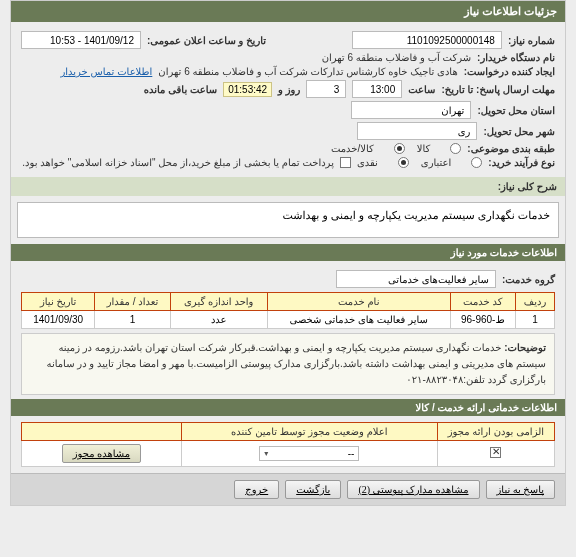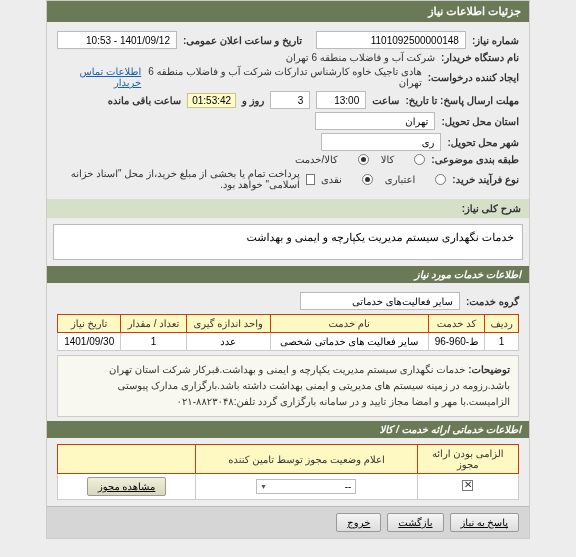--- a/index.html
+++ b/index.html
@@ -1,32 +1,32 @@
 <!DOCTYPE html>
 <html dir="rtl" lang="fa"><head>
 <meta charset="utf-8">
 <style>
   * { box-sizing: border-box; margin: 0; padding: 0; }
   body { font-family: Tahoma, Arial, sans-serif; font-size: 11px; background: #ededed; direction: rtl; }
-  .panel { width: 484px; margin: 0 auto; background: #ededed; border: 1px solid #ccc; }
+  .panel { width: 556px; margin: 0 auto; background: #ededed; border: 1px solid #ccc; }
   .hdr { background: #6a7a56; color: #fff; padding: 4px 8px; font-size: 11px; font-weight: bold; }
   .section { padding: 6px 10px; }
   .row { display: flex; align-items: center; margin: 3px 0; gap: 6px; }
   .lbl { font-size: 10px; color: #333; font-weight: bold; white-space: nowrap; }
   .val-box { background: #fff; border: 1px solid #bbb; padding: 2px 6px; font-size: 10px; min-height: 18px; display: inline-flex; align-items: center; }
   .val-text { font-size: 10px; color: #333; }
   .link { color: #1a5fab; text-decoration: underline; font-size: 10px; cursor: pointer; }
   .radio-row { display: flex; gap: 12px; align-items: center; }
   .radio-item { display: flex; align-items: center; gap: 20px; }
   .radio { width: 11px; height: 11px; border: 1px solid #777; border-radius: 50%; display: inline-flex; align-items: center; justify-content: center; background: #fff; }
   .radio.checked::after { content: ''; width: 5px; height: 5px; background: #333; border-radius: 50%; }
   .checkbox { width: 11px; height: 11px; border: 1px solid #777; background: #fff; display: inline-block; }
   .desc-bar { background: #d6dfc8; padding: 4px 8px; font-size: 10px; font-weight: bold; color: #333; }
   .desc-box { background: #fff; border: 1px solid #bbb; padding: 6px 8px; margin: 6px 6px; font-size: 11px; min-height: 36px; }
-  .sub-hdr { background: #6a7a56; color: #fff; padding: 3px 8px; font-size: 10px; font-weight: bold; font-style: italic; }
+  .sub-hdr { background: #6a7a56; color: #fff; padding: 3px 8px; font-size: 10px; font-weight: bold; }
   table { width: calc(100% - 20px); margin: 4px 10px; border-collapse: collapse; font-size: 10px; }
   th { background: #fef9c3; border: 1px solid #c2410c; padding: 3px 4px; font-weight: normal; color: #333; font-size: 10px; }
   td { background: #fff; border: 1px solid #ccc; padding: 3px 4px; text-align: center; }
   .detail-box { background: #f8f8f0; border: 1px solid #ccc; margin: 4px 10px; padding: 6px 8px; font-size: 10px; line-height: 1.6; color: #333; }
   .btn-bar { display: flex; gap: 6px; padding: 6px 10px; background: #d6d6d6; border-top: 1px solid #bbb; justify-content: flex-start; align-items: center; }
   .btn { background: linear-gradient(#f5f5f5,#ddd); border: 1px solid #999; padding: 3px 10px; font-size: 10px; font-family: Tahoma; cursor: pointer; border-radius: 2px; text-decoration: underline; }
   .btn-view { background: linear-gradient(#f0f0d8,#d8d8c0); }
   .flex-g { flex-grow: 1; }
   .timer-box { background: #fffbc8; border: 1px solid #ccc385; padding: 1px 4px; font-size: 10px; }
   .select-box { background: #fff; border: 1px solid #bbb; padding: 1px 4px; font-size: 10px; min-width: 100px; display: inline-flex; align-items: center; justify-content: space-between; }
@@ -184,17 +184,18 @@
           <td>
             <button class="btn btn-view">مشاهده مجوز</button>
           </td>
         </tr>
       </tbody>
     </table>
   </div>
 
   <div class="btn-bar">
     <button class="btn">پاسخ به نیاز</button>
+    <button class="btn">مشاهده مدارک پیوستی (2)</button>
     <button class="btn">بازگشت</button>
     <button class="btn">خروج</button>
   </div>
 
 </div>
 
 </body></html>

